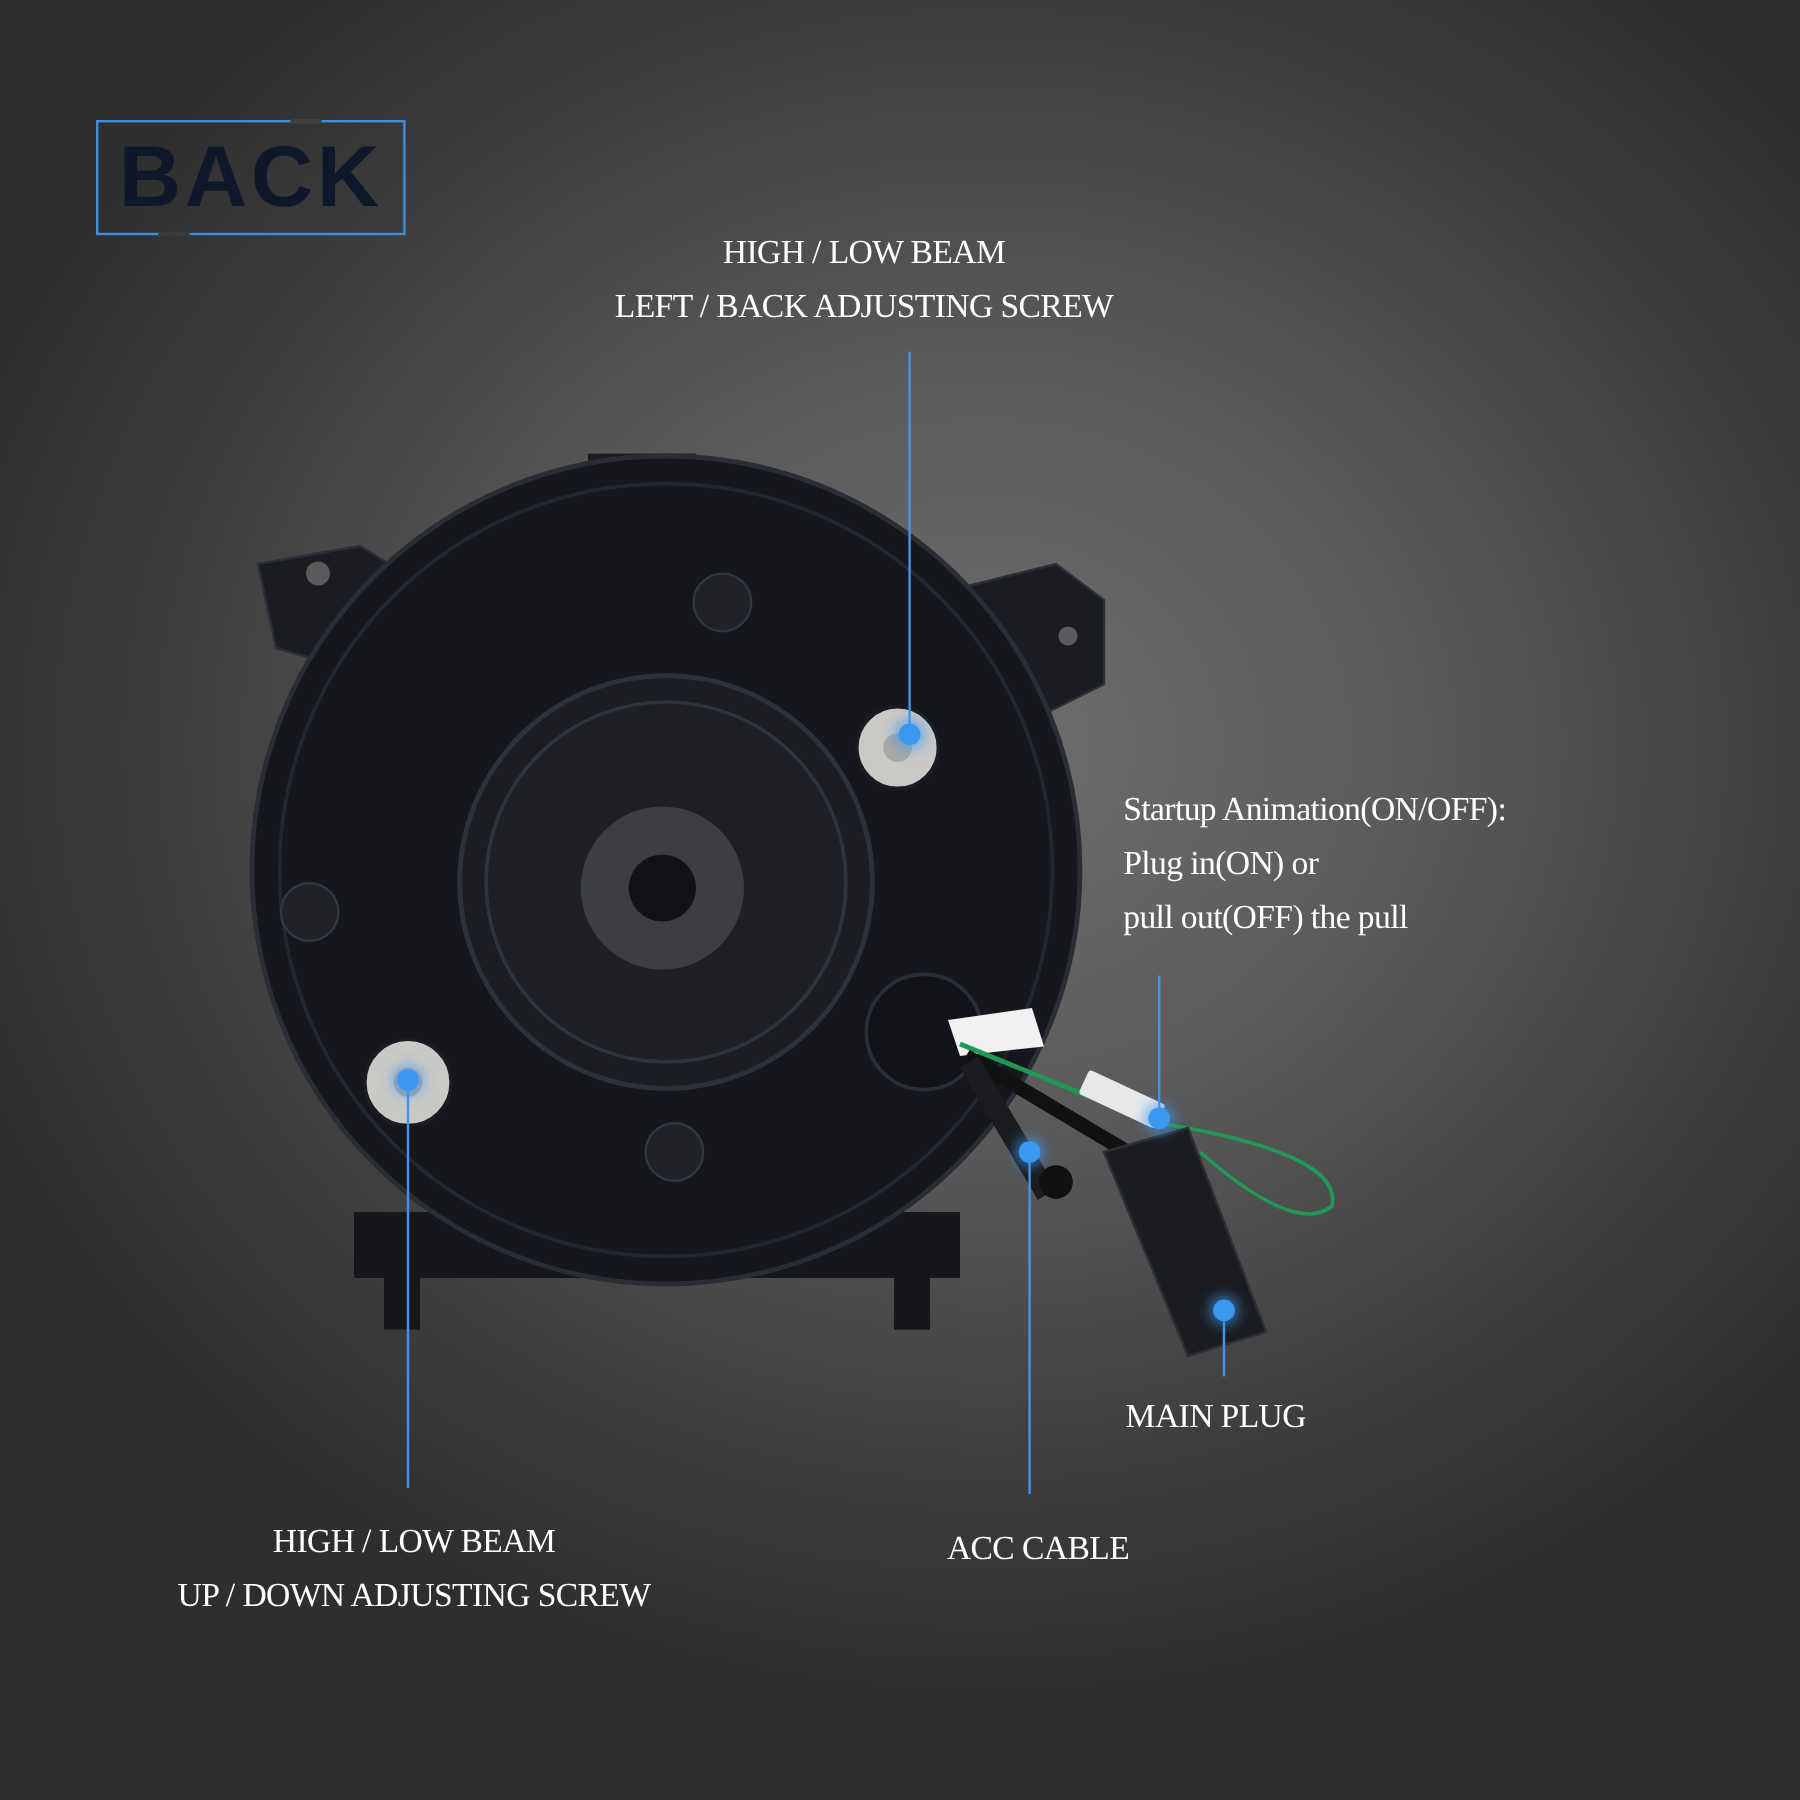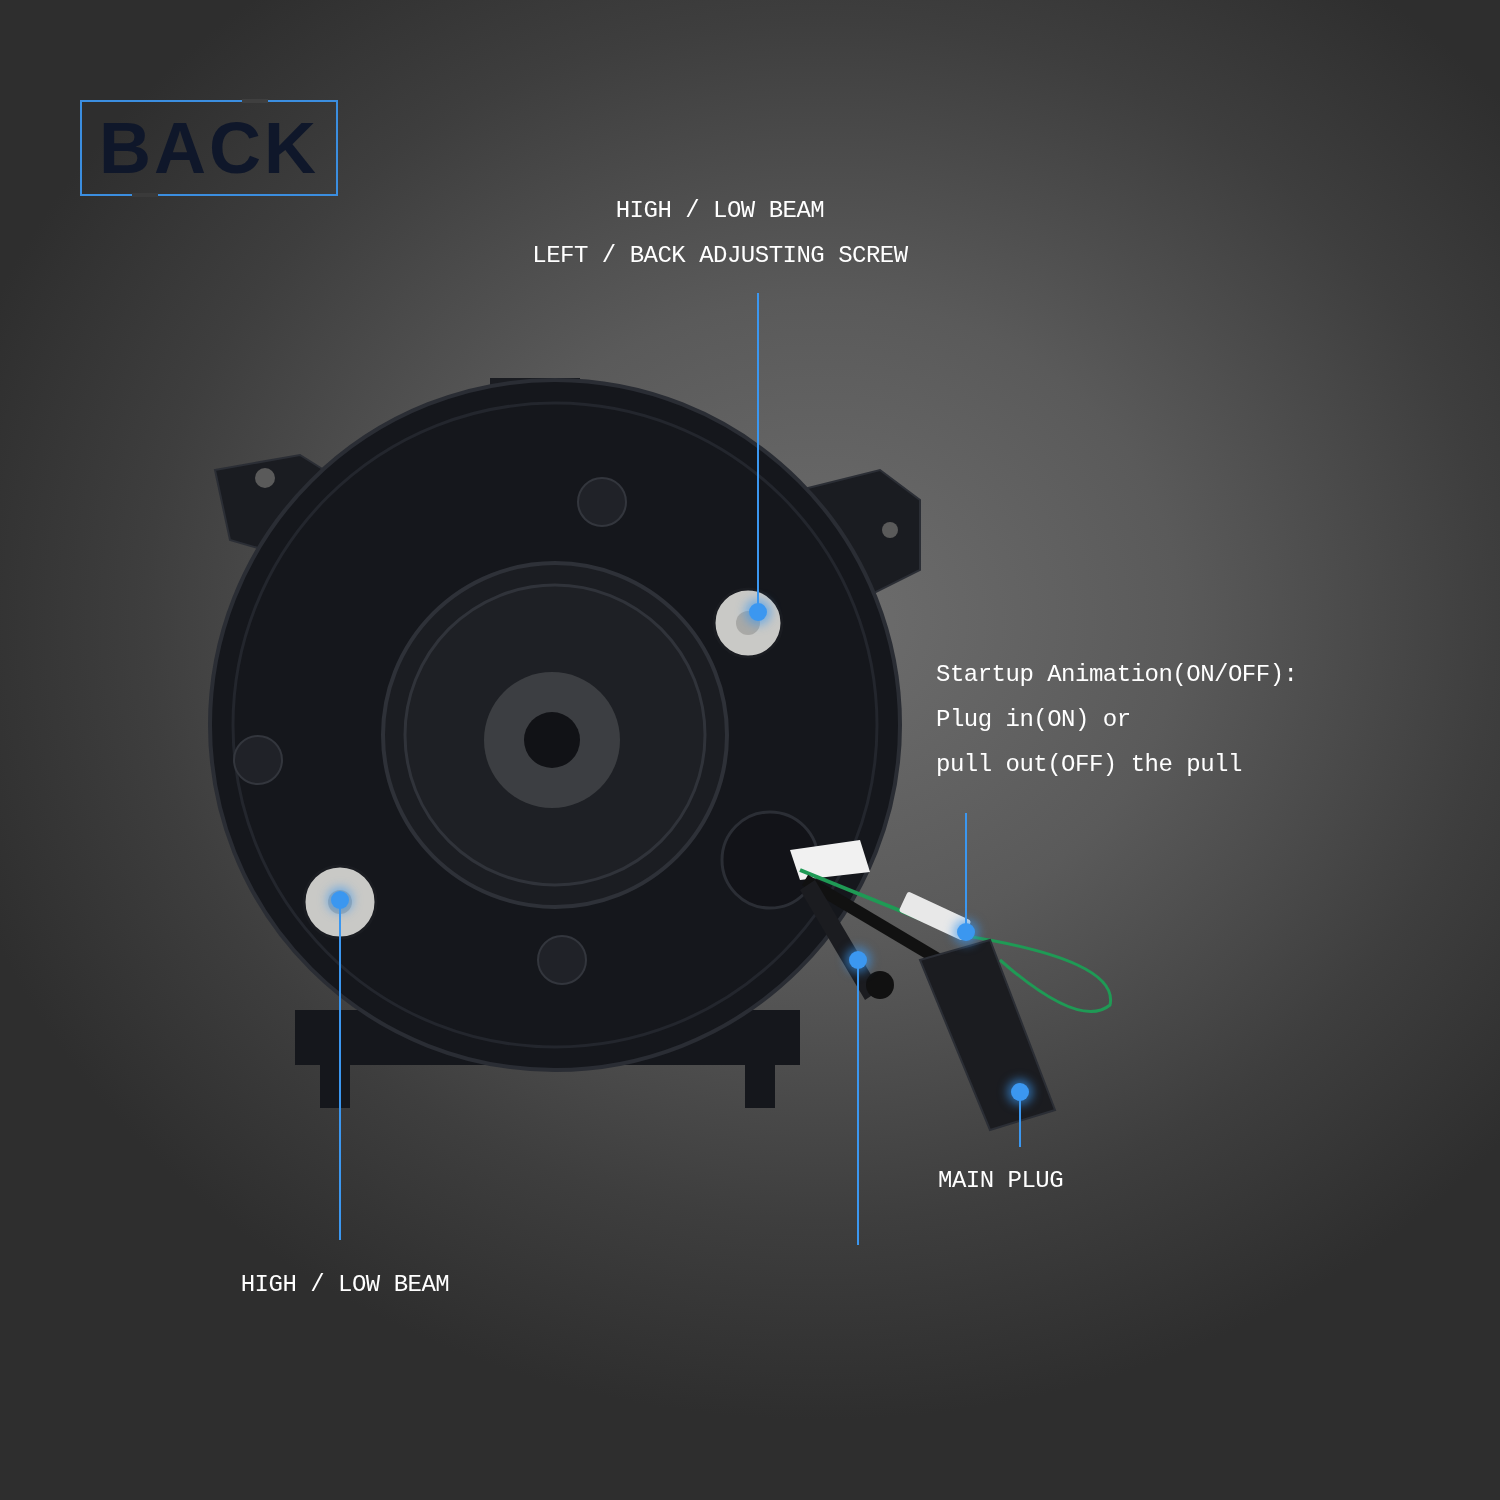--- a/index.html
+++ b/index.html
@@ -14,22 +14,22 @@
   }
   .badge .gap-top { position: absolute; top: -3px; left: 160px; width: 26px; height: 4px; background: #3f3f3f; }
   .badge .gap-bot { position: absolute; bottom: -3px; left: 50px; width: 26px; height: 4px; background: #3a3a3a; }
   .badge-text {
     position: absolute; left: 0; top: 0; width: 100%; height: 100%;
     display: flex; align-items: center; justify-content: center;
     font-family: "Liberation Sans", sans-serif; font-weight: bold; font-size: 72px;
     letter-spacing: 3px; color: #0f172a;
   }
   .label {
-    position: absolute; color: #ffffff; font-family: Liberation Mono, monospace;
-    font-size: 24px; line-height: 45px; text-align: center; white-space: nowrap;
+    position: absolute; color: #ffffff; font-family: Liberation Serif, serif;
+    font-size: 28px; line-height: 45px; text-align: center; white-space: nowrap;
     letter-spacing: -0.5px;
   }
   .label.left { text-align: left; }
   .line { position: absolute; width: 2px; background: #3b97f0; }
   .dot {
     position: absolute; width: 18px; height: 18px; border-radius: 50%;
     background: #3b97f0; box-shadow: 0 0 10px 4px rgba(59,151,240,0.6);
     transform: translate(-9px, -9px);
   }
   svg.product { position: absolute; left: 0; top: 0; }
@@ -94,32 +94,34 @@
   <div>HIGH / LOW BEAM</div>
   <div>LEFT / BACK ADJUSTING SCREW</div>
 </div>
 <div class="line" style="left:757px; top:293px; height:320px;"></div>
 <div class="dot" style="left:758px; top:612px;"></div>
 
 <div class="line" style="left:339px; top:895px; height:345px;"></div>
 <div class="dot" style="left:340px; top:900px;"></div>
 <div class="label" style="left:70px; top:1262px; width:550px;">
   <div>HIGH / LOW BEAM</div>
+  <div>UP / DOWN ADJUSTING SCREW</div>
 </div>
 
 <div class="label left" style="left:936px; top:652px;">
   <div>Startup Animation(ON/OFF):</div>
   <div>Plug in(ON) or</div>
   <div>pull out(OFF) the pull</div>
 </div>
 <div class="line" style="left:965px; top:813px; height:120px;"></div>
 <div class="dot" style="left:966px; top:932px;"></div>
 
 <div class="dot" style="left:1020px; top:1092px;"></div>
 <div class="line" style="left:1019px; top:1092px; height:55px;"></div>
 <div class="label left" style="left:938px; top:1158px;">
   <div>MAIN PLUG</div>
 </div>
 
 <div class="dot" style="left:858px; top:960px;"></div>
 <div class="line" style="left:857px; top:960px; height:285px;"></div>
 <div class="label" style="left:715px; top:1268px; width:300px;">
+  <div>ACC CABLE</div>
 </div>
 
 </body></html>

